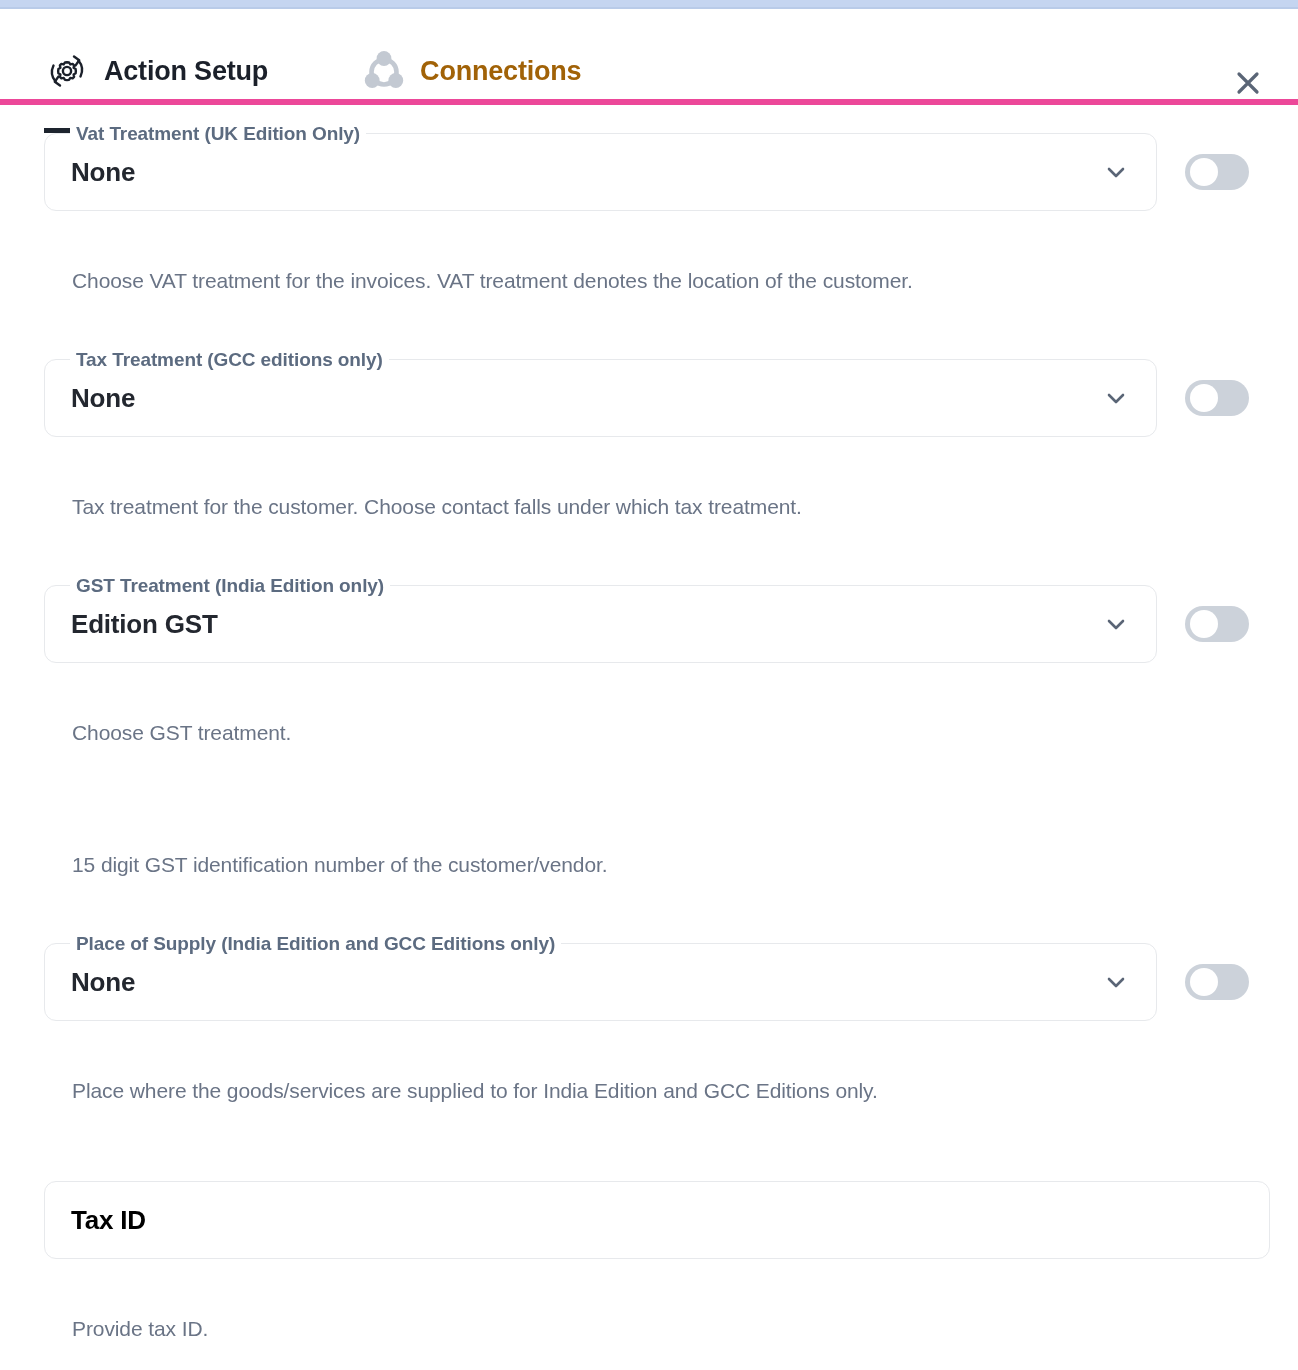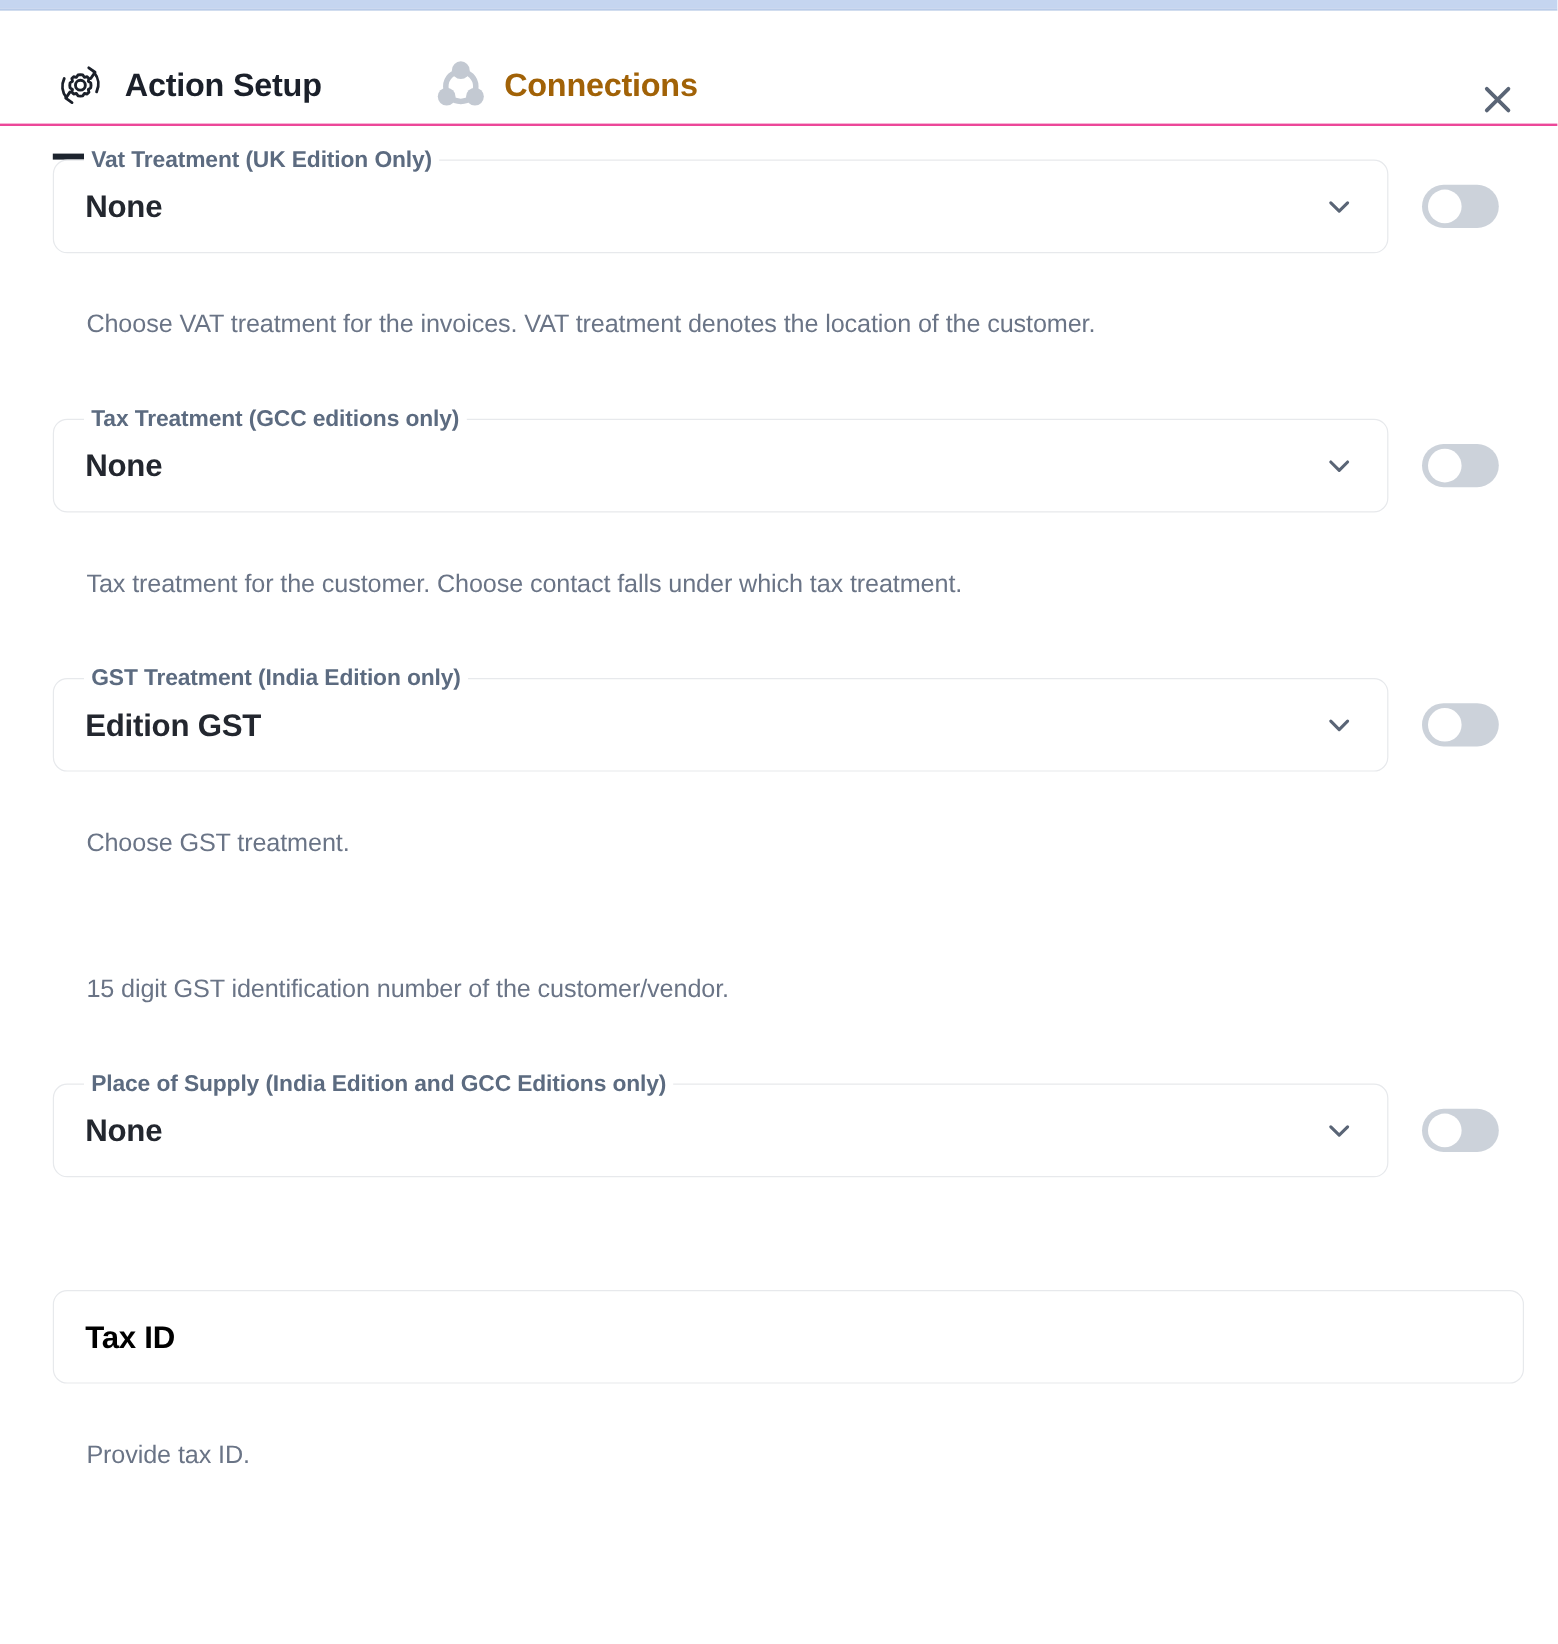--- a/index.html
+++ b/index.html
@@ -31,21 +31,21 @@
     background: #b9cbe8;
   }
 
   
   .header {
     position: absolute;
     top: 9px; left: 0;
     width: 1298px;
     height: 96px;
     background: #ffffff;
-    border-bottom: 2px solid #ec4899;
+    border-bottom: 6px solid #ec4899;
   }
   .tabs {
     position: absolute;
     left: 44px;
     top: 0;
     height: 124px;
     display: flex;
     align-items: center;
     gap: 0;
   }
@@ -159,21 +159,21 @@
     width: 28px; height: 28px;
     border-radius: 50%;
     background: #ffffff;
   }
 
   .helper {
     font-size: 21px;
     color: #6a7486;
     letter-spacing: -0.1px;
     padding: 0 28px 0 72px;
-    margin-top: 32px;
+    margin-top: 42px;
   }
 
   .gap-sm { height: 66px; }
   .gap-lg { height: 78px; }
 </style>
 </head>
 <body>
 
 <div class="top-band"></div>
 <div class="top-band-edge"></div>
@@ -300,20 +300,21 @@
           <svg width="28" height="28" viewBox="0 0 28 28">
               <path d="M7 11 L14 18 L21 11" fill="none" stroke="#5a6576" stroke-width="2.6" stroke-linecap="round" stroke-linejoin="round"></path>
             </svg>
         </span>
       </div>
       <div class="toggle">
           <span class="knob"></span>
         </div>
     </div>
   </div>
+  <div class="helper">Place where the goods/services are supplied to for India Edition and GCC Editions only.</div>
 
   <div class="gap-lg"></div>
 
   <div class="field-row">
     <div class="field-line">
       <div class="control full">
         <span class="control-value placeholder">Tax ID</span>
       </div>
     </div>
   </div>

